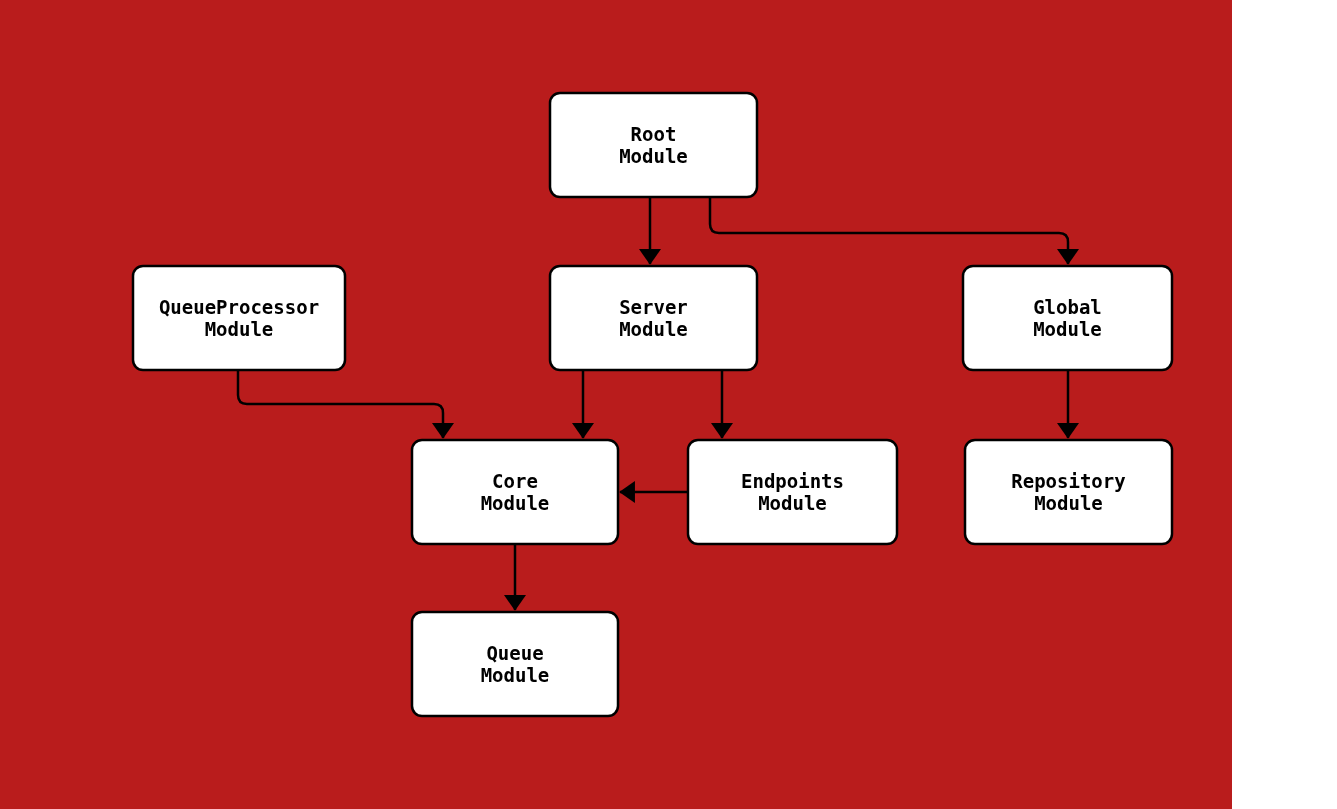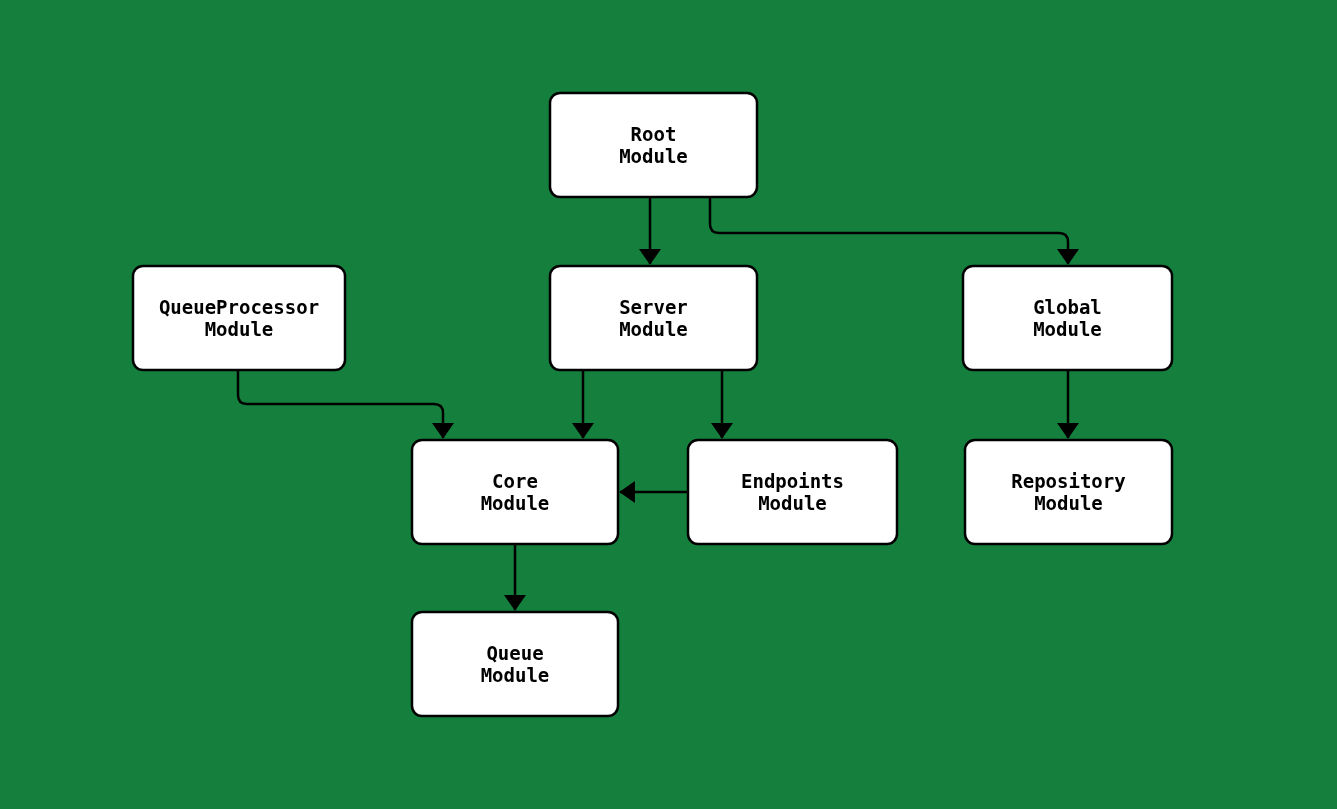--- a/index.html
+++ b/index.html
@@ -2,23 +2,23 @@
 <html><head>
 <meta charset="utf-8">
 <style>
   html, body {
     margin: 0;
     padding: 0;
     background: #ffffff;
   }
   .canvas {
     position: relative;
-    width: 1337px;
+    width: 1232px;
     height: 809px;
-    background: #15803d;
+    background: #b91c1c;
     overflow: hidden;
   }
   svg text {
     font-family: "DejaVu Sans Mono", "Liberation Mono", monospace;
     font-weight: bold;
     font-size: 19px;
     fill: #000000;
     text-anchor: middle;
   }
   .node-rect {

